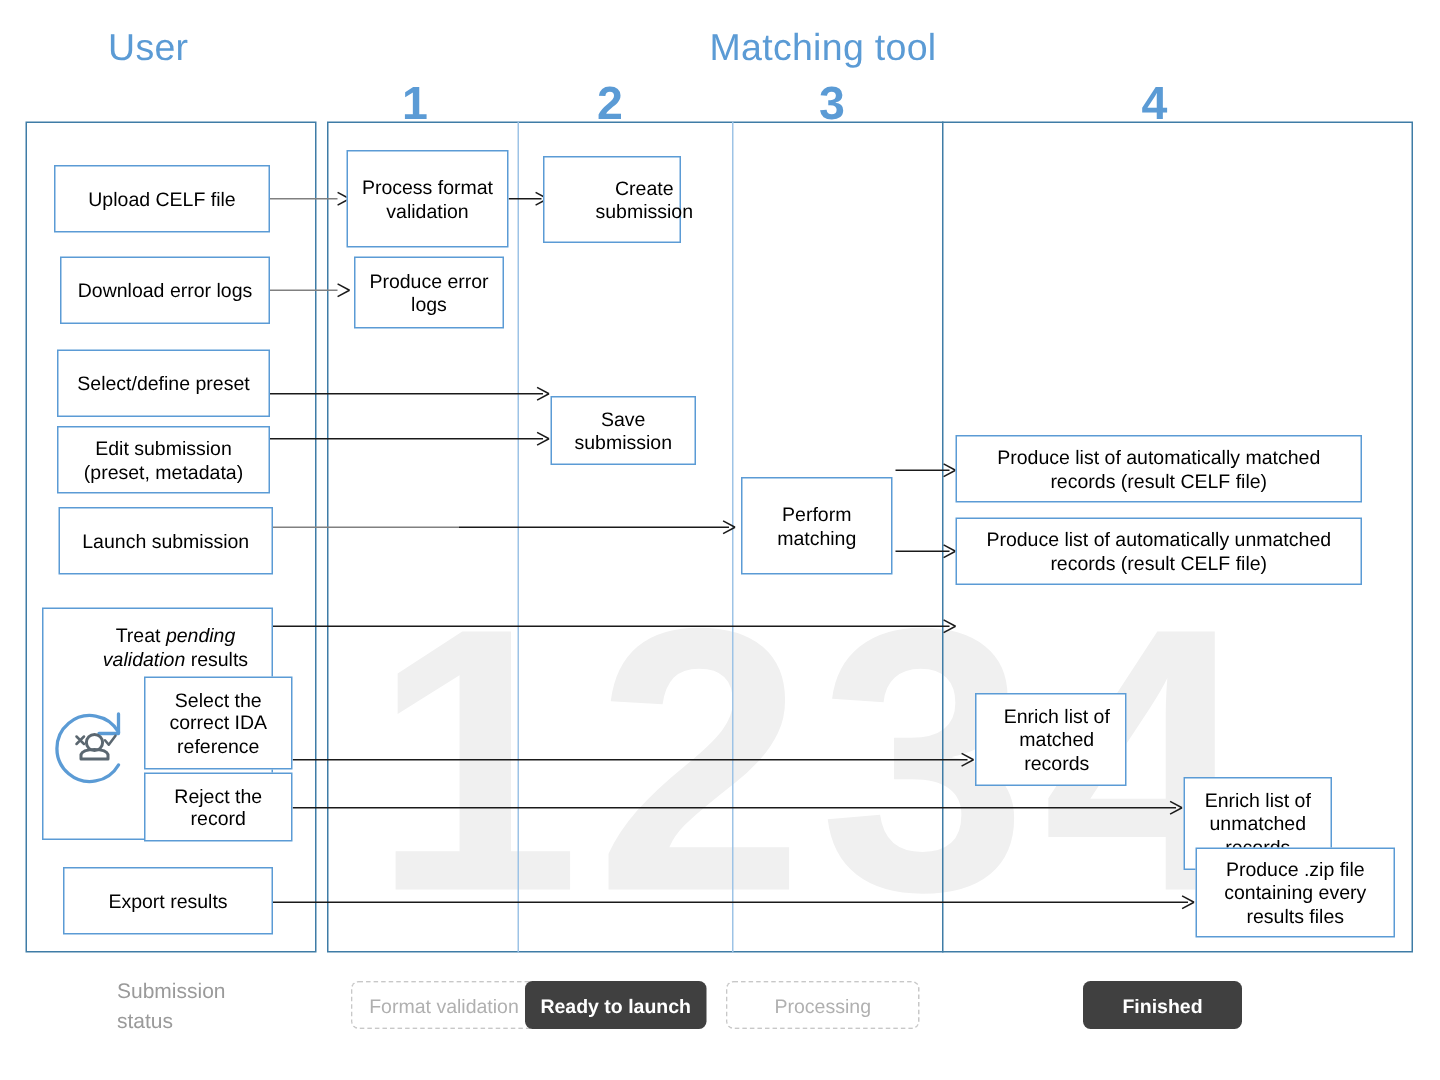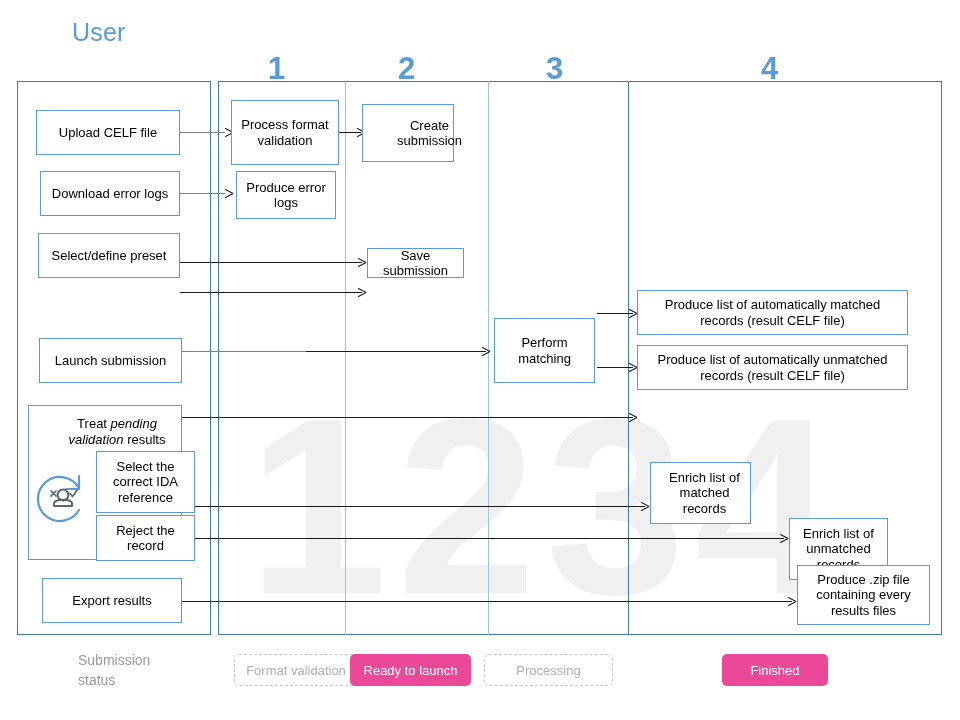--- a/index.html
+++ b/index.html
@@ -150,32 +150,34 @@
     font-size: 13px;
     white-space: nowrap;
   }
   .status-chip.outline {
     border: 1.5px dashed #c8c8c8;
     background: transparent;
     color: #b0b0b0;
   }
   .status-chip.filled {
     border: none;
-    background: #ec4899;
+    background: #404040;
     color: #ffffff;
+    font-weight: bold;
   }
 </style>
 </head>
 <body>
 
 <div id="stage">
 
   <div id="watermark">1234</div>
 
   <div class="lane-title" id="title-user">User</div>
+  <div class="lane-title" id="title-tool">Matching tool</div>
 
   <div class="step-num" style="left:268px; top:53px;">1</div>
   <div class="step-num" style="left:398px; top:53px;">2</div>
   <div class="step-num" style="left:546px; top:53px;">3</div>
   <div class="step-num" style="left:761px; top:53px;">4</div>
 
   <div class="lane-frame" id="frame-user"></div>
   <div class="lane-frame" id="frame-tool"></div>
 
   <div class="col-divider" style="left:345px;"></div>
@@ -224,20 +226,26 @@
   </div>
 
   <div class="box" style="left:40px; top:171px; width:140px; height:45px;">
     <span>Download error logs</span>
   </div>
 
   <div class="box" style="left:38px; top:233px; width:142px; height:45px;">
     <span>Select/define preset</span>
   </div>
 
+  <div class="box" style="left:38px; top:284px; width:142px; height:45px;">
+    <span>
+      <span>Edit submission</span><br>
+      <span>(preset, metadata)</span>
+    </span>
+  </div>
 
   <div class="box" style="left:39px; top:338px; width:143px; height:45px;">
     <span>Launch submission</span>
   </div>
 
   <div class="box" style="left:28px; top:405px; width:154px; height:155px; align-items:flex-start; padding-top:10px;padding-left:28px;">
     <span>
       <span>Treat </span><span class="em">pending</span><br>
       <span class="em">validation</span><span> results</span>
     </span>
@@ -271,21 +279,21 @@
   </div>
 
   <div class="box" style="left:236px; top:171px; width:100px; height:48px;">
     <span>Produce error logs</span>
   </div>
 
   <div class="box" style="left:362px; top:104px; width:92px; height:58px;padding-left:47px;">
     <span>Create submission</span>
   </div>
 
-  <div class="box" style="left:367px; top:248px; width:97px; height:30px;">
+  <div class="box" style="left:367px; top:264px; width:97px; height:46px;">
     <span>Save submission</span>
   </div>
 
   <div class="box" style="left:494px; top:318px; width:101px; height:65px;">
     <span>Perform matching</span>
   </div>
 
   <div class="box" style="left:637px; top:290px; width:271px; height:45px;">
     <span>Produce list of automatically matched records (result CELF file)</span>
   </div>

